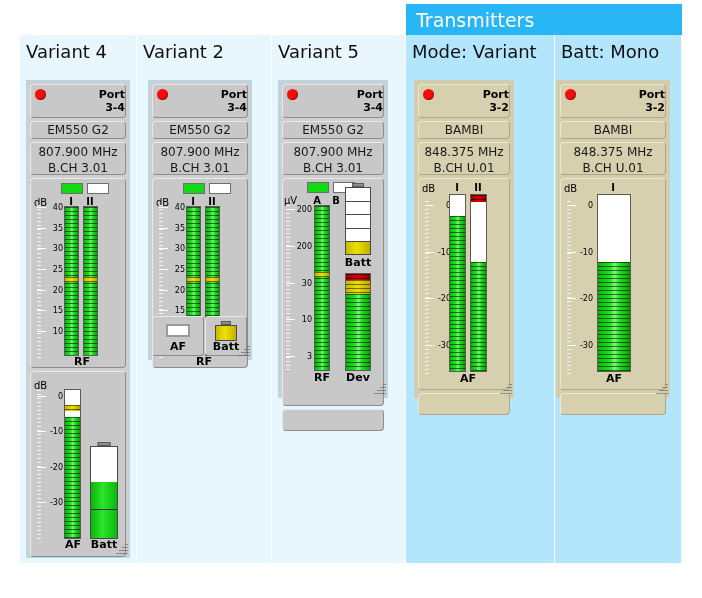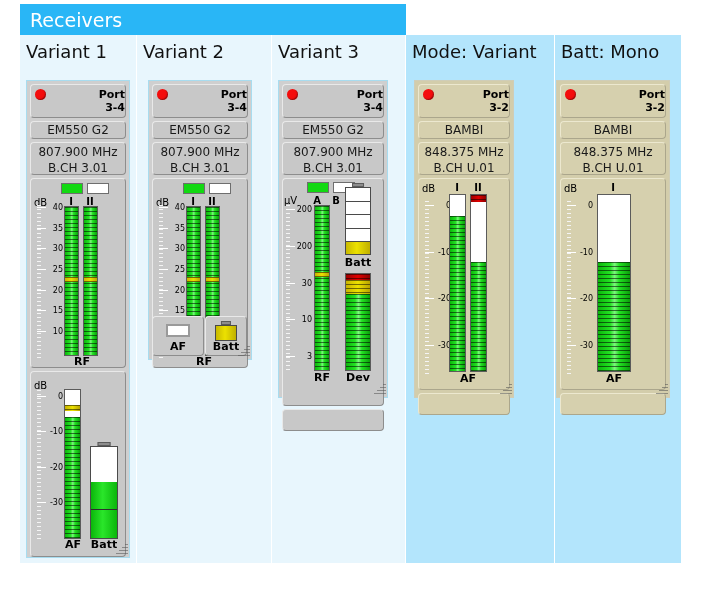--- a/index.html
+++ b/index.html
@@ -198,26 +198,26 @@
   .grip i:nth-child(1){bottom:2px;width:12px;}
   .grip i:nth-child(2){bottom:5px;width:9px;}
   .grip i:nth-child(3){bottom:8px;width:6px;}
   .grip i:nth-child(4){bottom:11px;width:3px;}
 </style>
 </head>
 <body>
 
 <div id="root">
 
-  <div class="hdr" id="hdr-rx">
-    <span>Receivers</span>
+  <div class="hdr" id="hdr-tx">
+    <span>Transmitters</span>
   </div>
 
   <div class="col rx" id="col-v1">
-    <div class="col-title">Variant 1</div>
+    <div class="col-title">Variant 4</div>
   </div>
 
   <div class="panel rx" style="left:26px;top:80px;width:104px;height:478px;">
 
     <div class="cell port-cell">
       <span class="led"></span>
       <div class="port-txt">
         <div>Port</div>
         <div>3-4</div>
       </div>
@@ -512,21 +512,21 @@
 
     <div class="grip" style="right:1px;bottom:1px;">
       <i></i>
         <i></i>
         <i></i>
         <i></i>
     </div>
   </div>
 
   <div class="col rx" id="col-v3">
-    <div class="col-title">Variant 3</div>
+    <div class="col-title">Variant 5</div>
   </div>
 
   <div class="panel rx" style="left:278px;top:80px;width:110px;height:318px;">
 
     <div class="cell port-cell">
       <span class="led"></span>
       <div class="port-txt">
         <div>Port</div>
         <div>3-4</div>
       </div>

